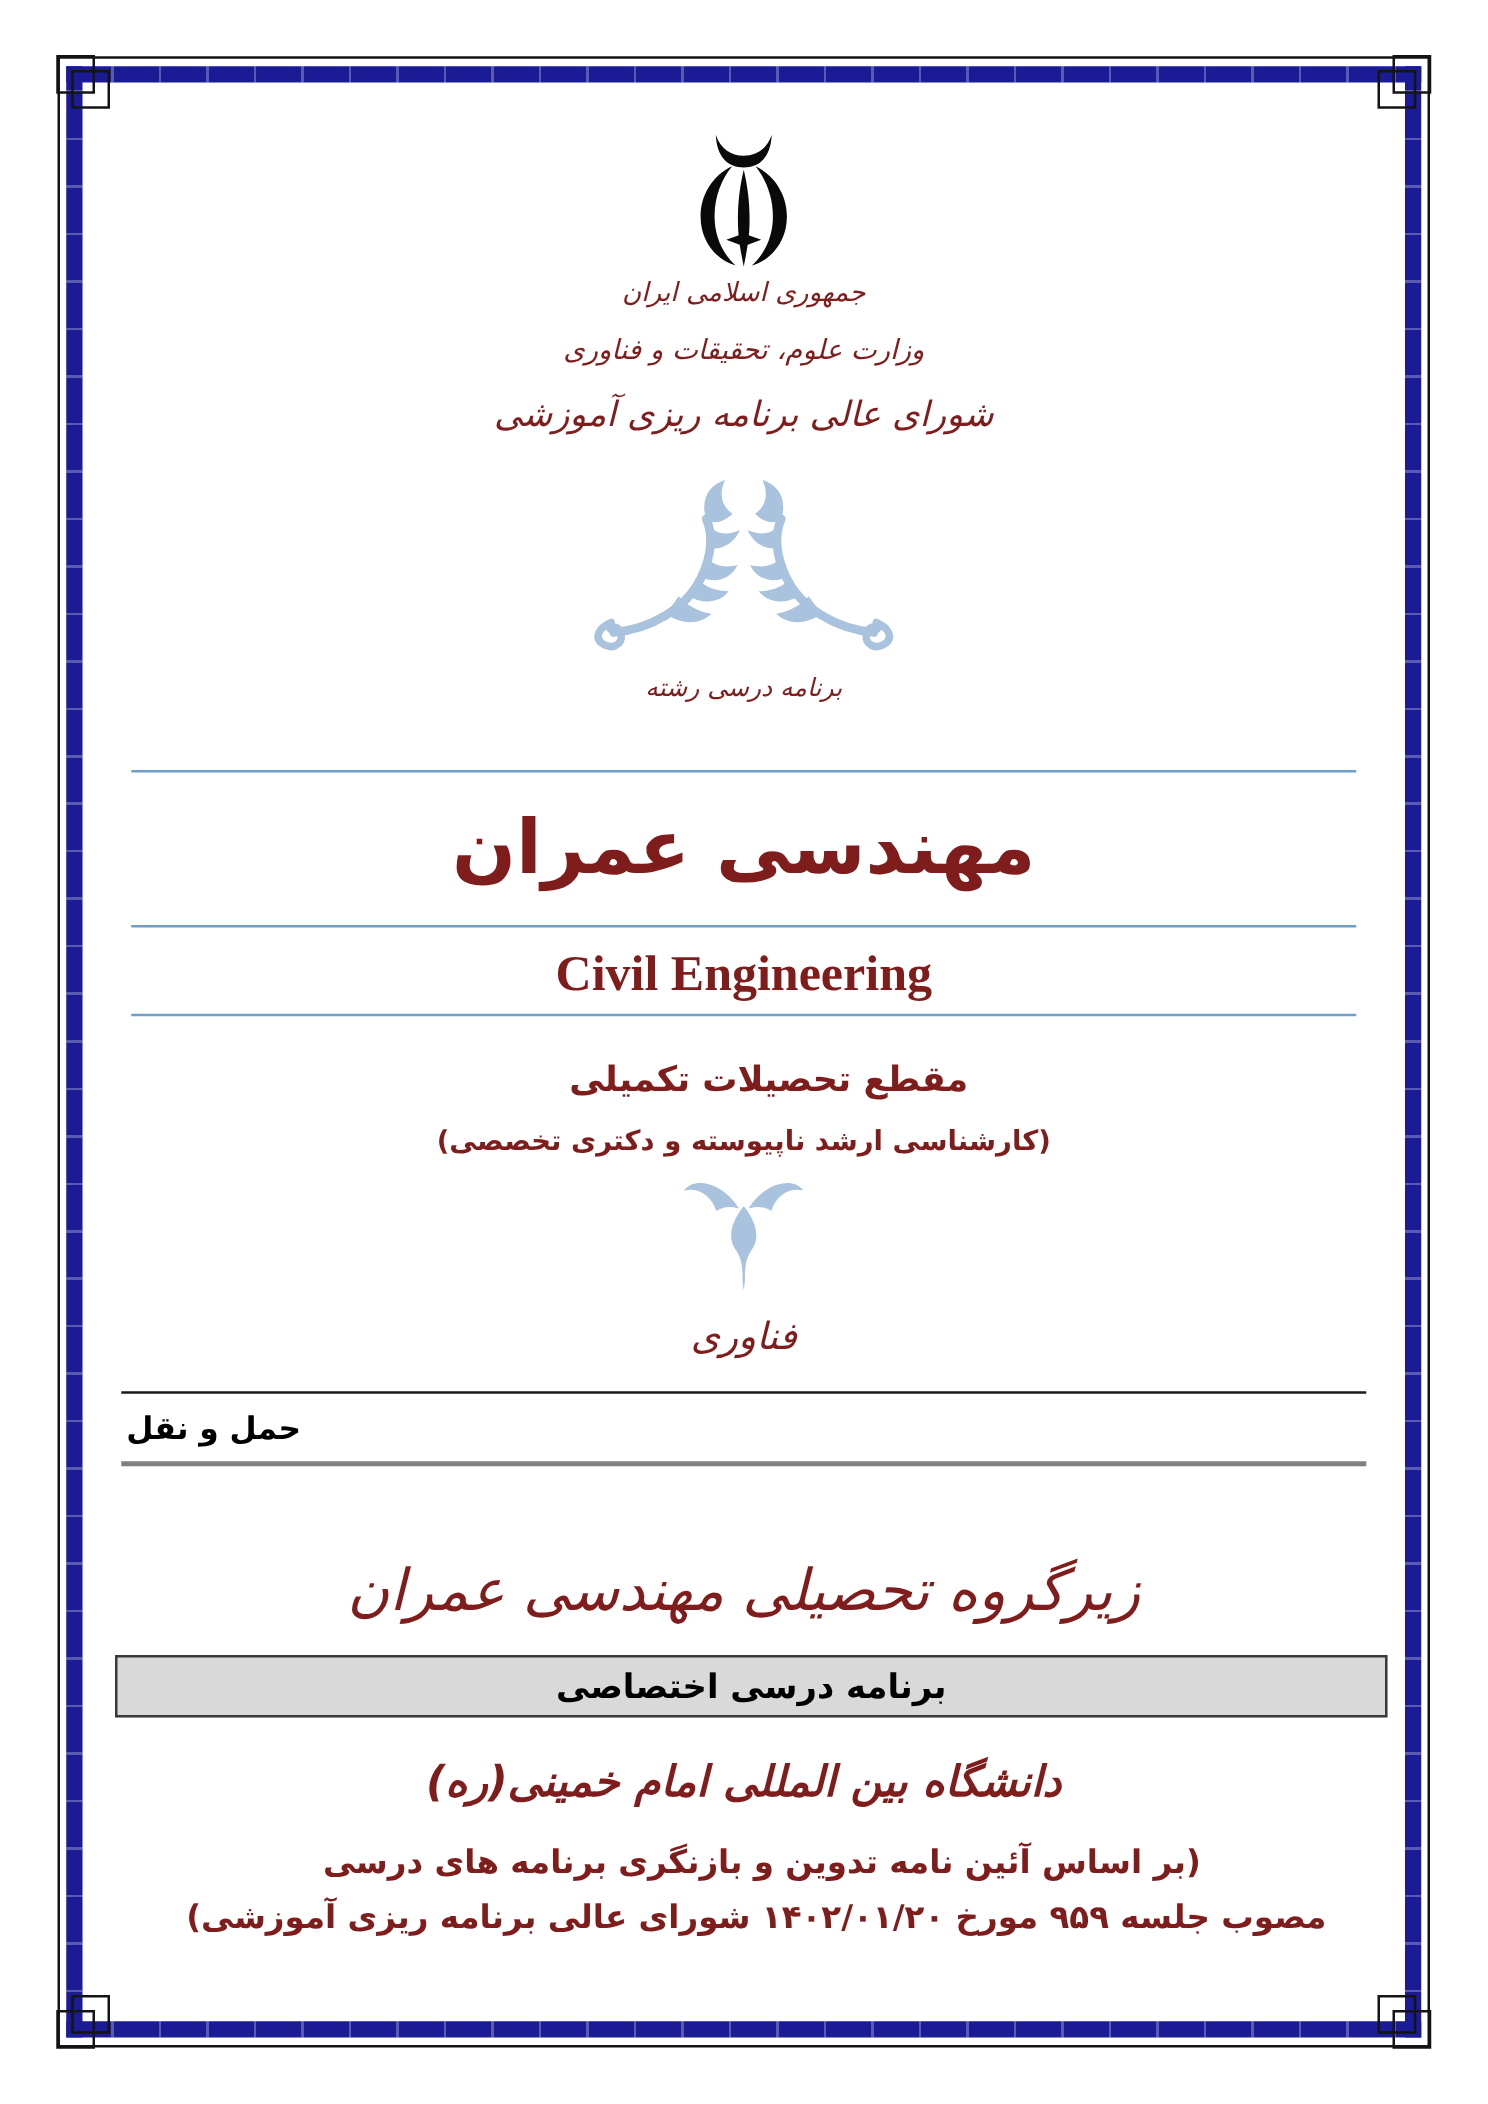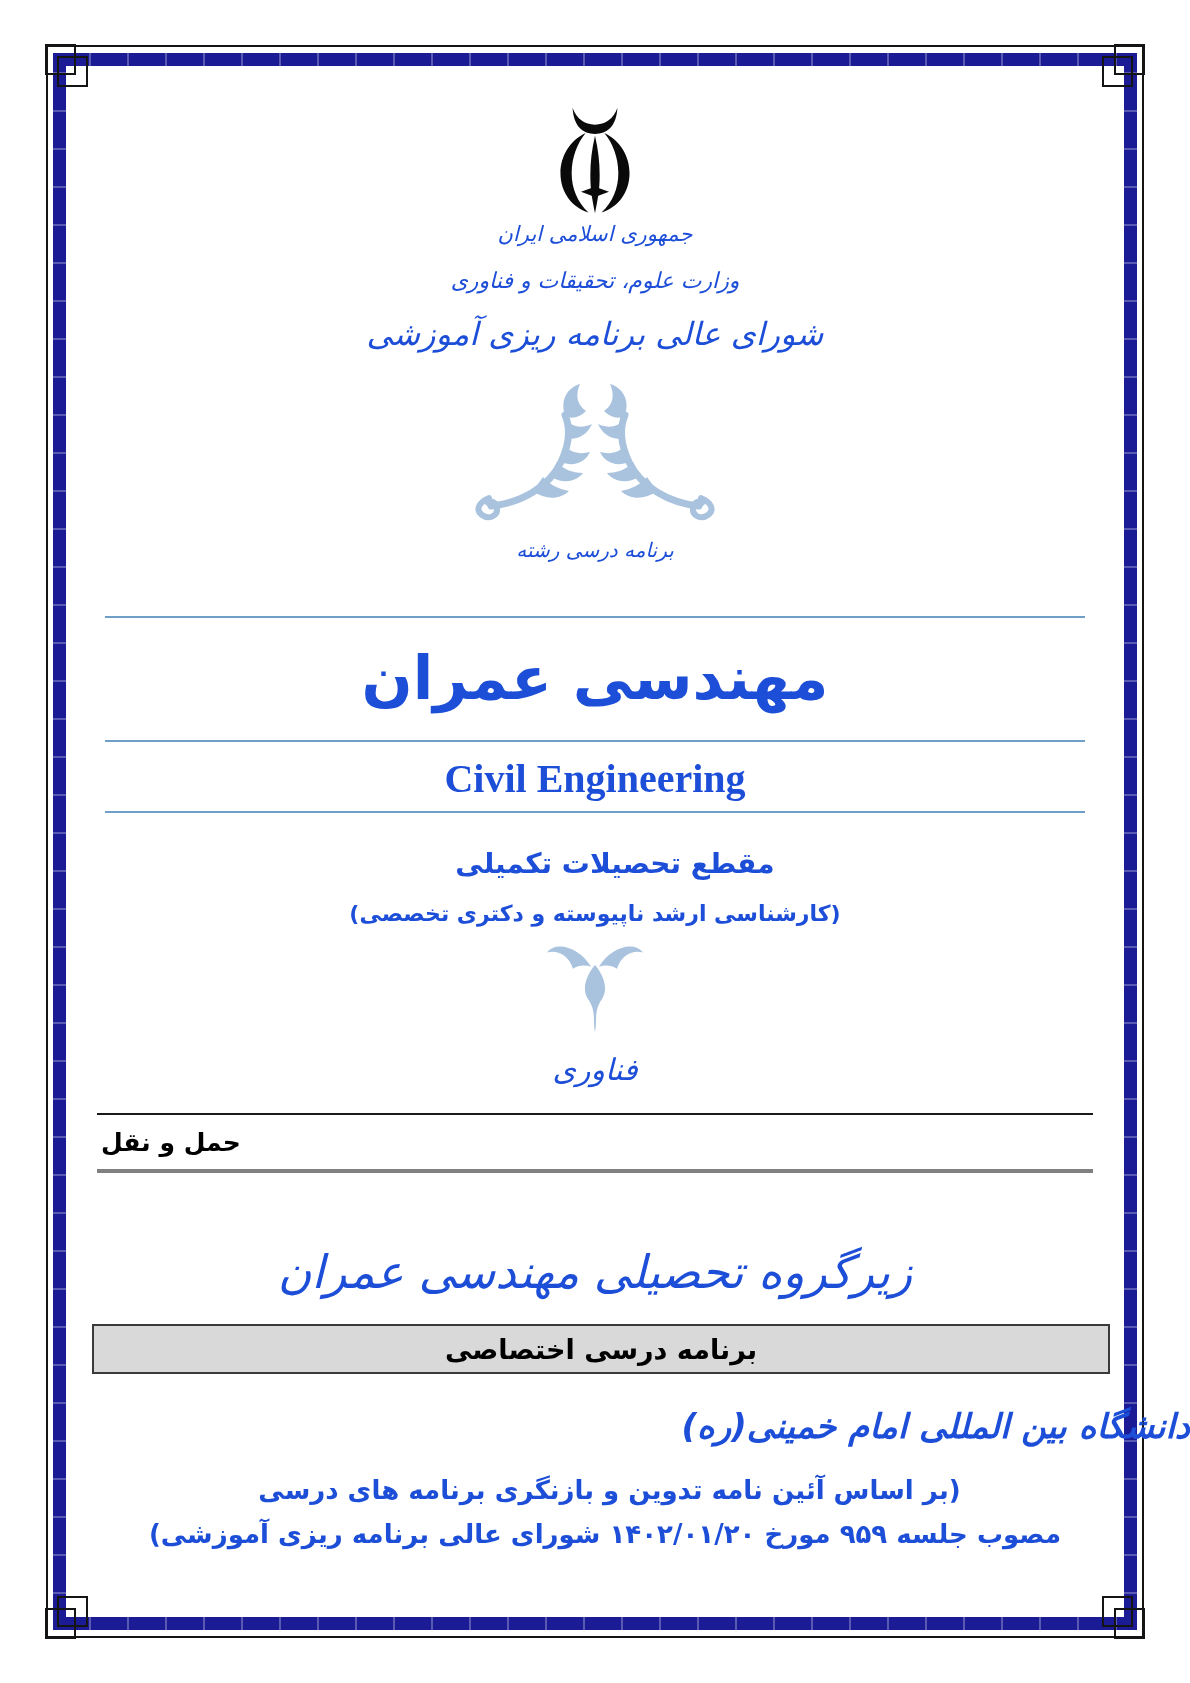--- a/index.html
+++ b/index.html
@@ -12,36 +12,36 @@
     border:2px solid #141414;}
   .band{position:absolute;background-color:#1b1b96;}
   .band.h{left:53px;right:53px;height:13px;
     background-image:repeating-linear-gradient(90deg,rgba(255,255,255,0) 0 36px,rgba(255,255,255,.28) 36px 38px);}
   .band.v{top:53px;bottom:53px;width:13px;
     background-image:repeating-linear-gradient(0deg,rgba(255,255,255,0) 0 36px,rgba(255,255,255,.28) 36px 38px);}
   .band.top{top:53px;} .band.bottom{bottom:53px;}
   .band.left{left:53px;} .band.right{right:53px;}
   .csq{position:absolute;width:27px;height:27px;border:2px solid #141414;background:transparent;}
   
-  .row{position:absolute;left:0;right:0;text-align:center;color:#1d4ed8;}
+  .row{position:absolute;left:0;right:0;text-align:center;color:#7f1d1d;}
   .callig{font-style:italic;}
   .hline{position:absolute;left:105px;width:980px;height:2px;background:#6f9ec9;}
   
   .hdr1{top:222px;font-size:21px;}
   .hdr2{top:268px;font-size:22px;}
-  .hdr3{top:315px;font-size:32px;}
+  .hdr3{top:315px;font-size:28px;}
   .program-label{top:538px;font-size:20px;}
   .title-fa{top:632px;font-size:60px;font-weight:bold;line-height:92px;}
   .title-en{top:752px;font-size:40px;font-weight:bold;line-height:54px;
     font-family:"Liberation Serif",serif;}
   .level1{top:845px;font-size:28px;font-weight:bold;line-height:38px;margin-left:40px;}
   .level2{top:893px;font-size:22px;font-weight:bold;line-height:42px;}
   .orient-label{top:1042px;font-size:30px;line-height:56px;}
   .subgroup{top:1232px;font-size:46px;line-height:80px;}
-  .university{top:1398px;font-size:34px;font-weight:bold;line-height:56px;text-align:right;}
+  .university{top:1398px;font-size:34px;font-weight:bold;line-height:56px;}
   .foot1{top:1472px;font-size:26px;font-weight:bold;line-height:36px;padding-left:29px;}
   .foot2{top:1516px;font-size:26px;font-weight:bold;line-height:36px;padding-left:20px;}
   
   .emblem-wrap{position:absolute;left:0;right:0;top:106px;display:flex;justify-content:center;}
   .flourish-wrap{position:absolute;left:0;right:0;top:382px;display:flex;justify-content:center;}
   .sprig-wrap{position:absolute;left:0;right:0;top:940px;display:flex;justify-content:center;}
   
   .spec-table{position:absolute;left:97px;top:1113px;width:996px;height:54px;
     border-top:2px solid #1a1a1a;border-bottom:4px solid #808080;display:flex;}
   .spec-cell-fa{flex:1 1 50%;display:flex;align-items:center;justify-content:flex-end;

